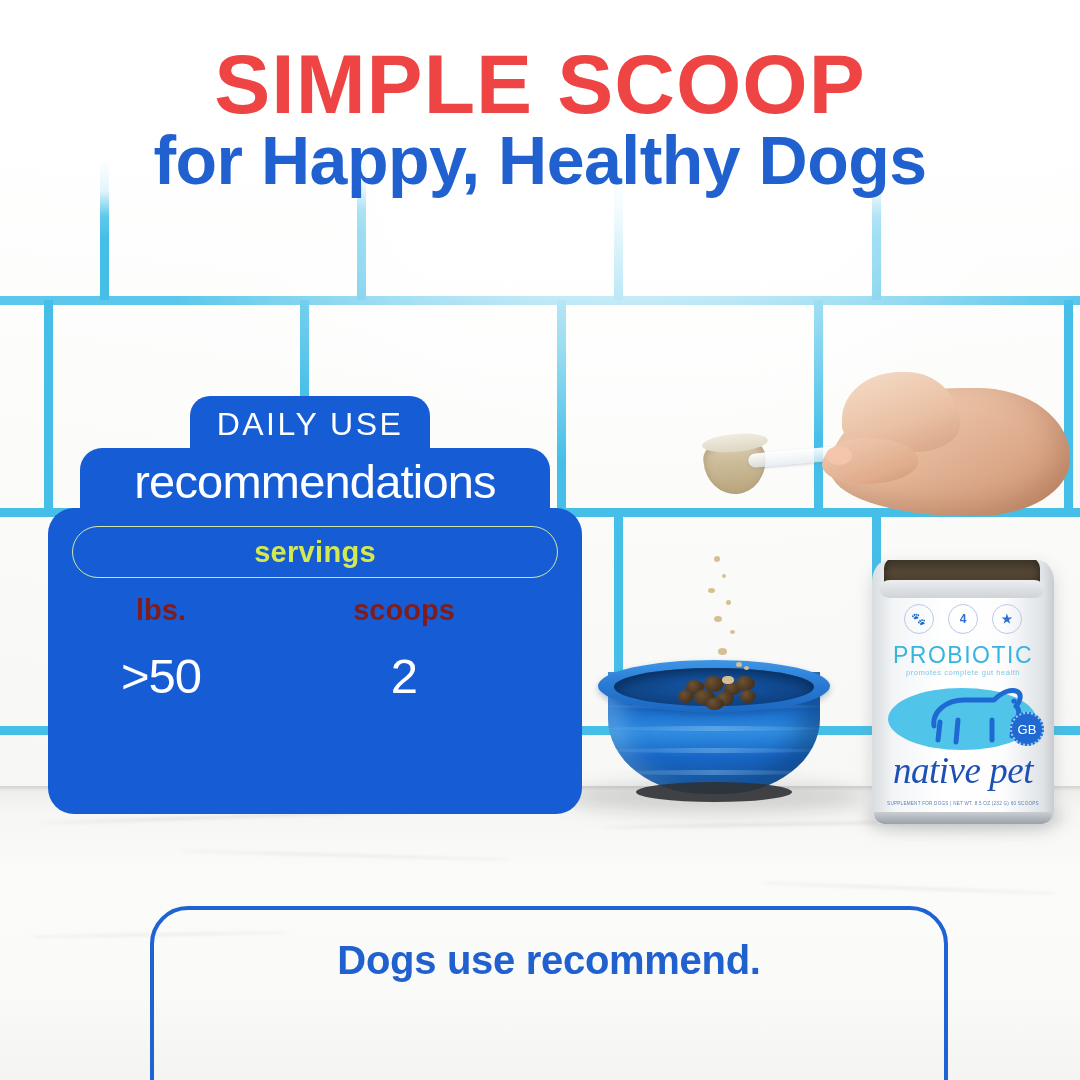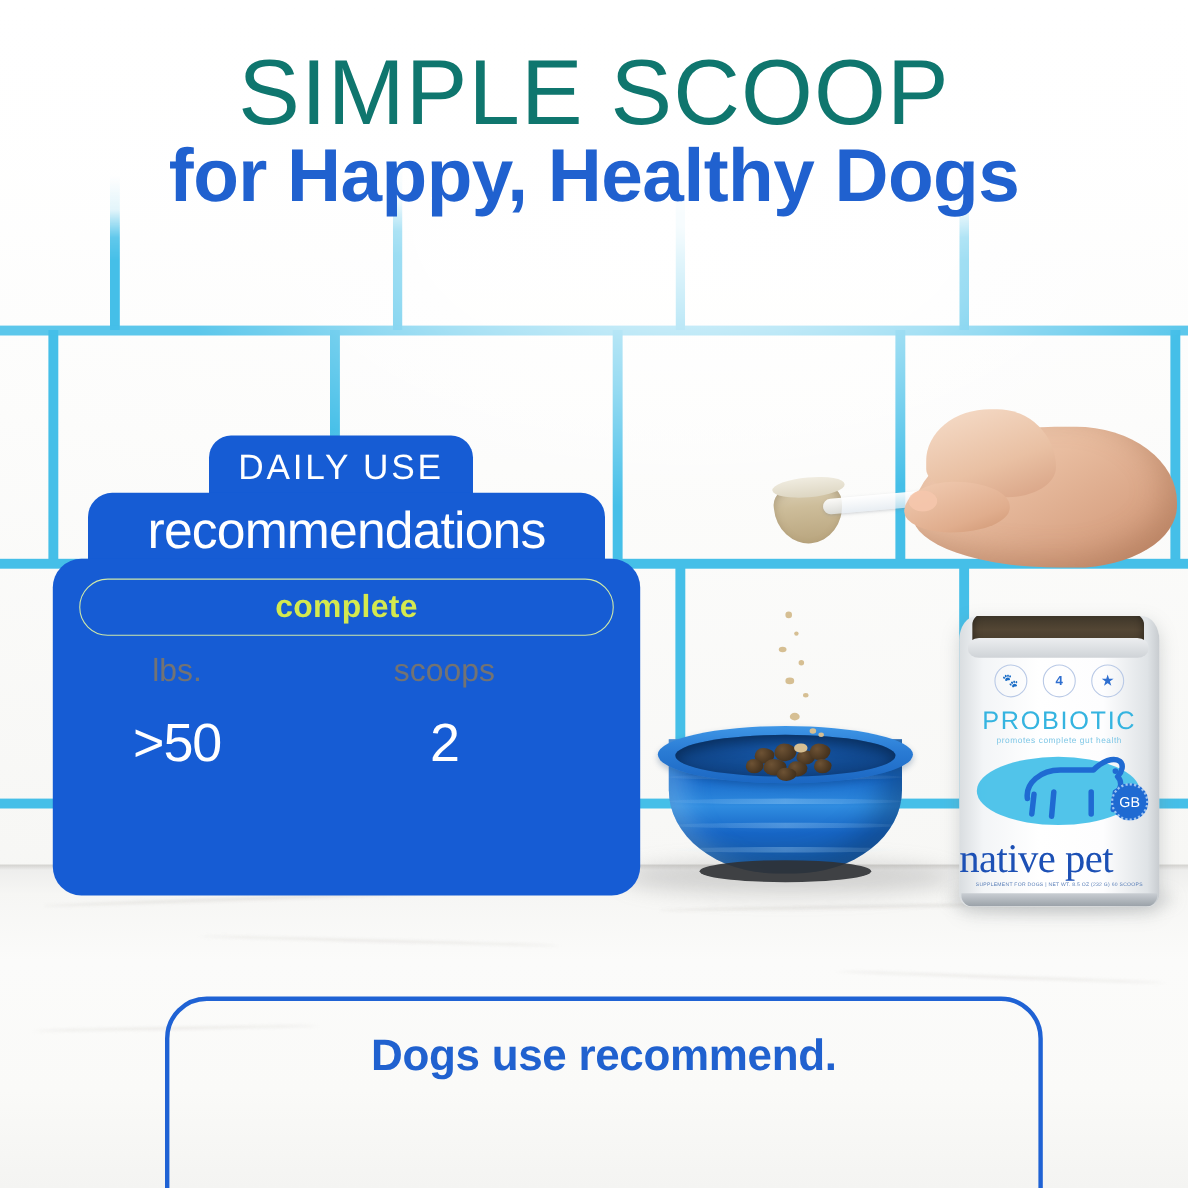--- a/index.html
+++ b/index.html
@@ -140,22 +140,22 @@
     border-radius: 50%; background: #42bfe8; opacity: .92;
   }
   .tin-dog { position: absolute; left: 44px; top: 110px; width: 120px; height: 86px; }
   .tin-seal {
     position: absolute; right: 10px; top: 152px; width: 34px; height: 34px;
     border-radius: 50%; background: #1f6ad2; border: 2px dotted #9fc4f0;
     color: #fff; font-size: 13px; font-weight: normal;
     display: flex; align-items: center; justify-content: center;
   }
   .tin-brand {
-    position: absolute; left: 0; right: 0; top: 200px; text-align: left;
-    font-family: "Liberation Serif", serif; 
+    position: absolute; left: 0; right: 0; top: 189px; text-align: center;
+    font-family: "Liberation Serif", serif; font-style: italic;
     font-size: 37px; color: #1c50b5; letter-spacing: -.5px;
   }
   .tin-fine {
     position: absolute; left: 0; right: 0; bottom: 18px; text-align: center;
     font-size: 4.6px; letter-spacing: .25px; color: #5a7fb8; white-space: nowrap;
   }
 
   
   .hand { position: absolute; left: 790px; top: 366px; width: 300px; height: 190px; }
   .palm {
@@ -196,21 +196,21 @@
     position: absolute; left: -88px; top: 68px; width: 66px; height: 18px;
     border-radius: 50%;
     background: linear-gradient(180deg,#f0ece0, #ddd6c2);
     transform: rotate(-5deg);
   }
   .powder-dot { position: absolute; border-radius: 50%; background: #d6bf93; }
 
   
   .headline { position: absolute; left: 0; right: 0; top: 42px; text-align: center; }
   .h1 {
-    font-size: 84px; font-weight: normal; color: #0f766e;
+    font-size: 84px; font-weight: bold; color: #ef4444;
     letter-spacing: 1px; line-height: 1; white-space: nowrap;
   }
   .h2 {
     margin-top: 0;
     font-size: 68px; font-weight: bold; color: #2061cf;
     letter-spacing: -.5px; line-height: 1; white-space: nowrap;
   }
 
   
   .card { position: absolute; left: 48px; top: 396px; width: 534px; height: 418px; }
@@ -238,21 +238,21 @@
   .pills { position: absolute; left: 24px; top: 130px; width: 486px; display: flex; gap: 16px; }
   .pill {
     border: 1.6px solid #cfe8a9; border-radius: 26px;
     height: 52px; display: flex; align-items: center; justify-content: center;
     color: #d4e94f; font-size: 29px; font-weight: bold; letter-spacing: .3px;
   }
   .pill-pup { width: 178px; }
   .pill-serv { flex: 1; }
 
   .units { position: absolute; left: 24px; top: 198px; width: 486px; display: flex; }
-  .unit-cell { color: #737373; font-size: 29px; text-align: center; }
+  .unit-cell { color: #7f1d1d; font-size: 29px; text-align: center; font-weight: bold; }
   .unit-left { width: 178px; }
   .unit-right { flex: 1; }
 
   .rows { position: absolute; left: 24px; top: 252px; width: 486px; }
   .row { display: flex; margin-bottom: 22px; }
   .cell { color: #fff; font-size: 49px; font-weight: 500; text-align: center; letter-spacing: -1px; }
   .cell-left { width: 178px; }
   .cell-right { flex: 1; }
 
   
@@ -392,21 +392,21 @@
     <div class="tier tier-join-a"></div>
     <div class="tier tier-mid"></div>
     <div class="tier tier-join-b"></div>
     <div class="tier tier-body"></div>
 
     <div class="card-content">
       <div class="daily-use">DAILY USE</div>
       <div class="recommendations">recommendations</div>
 
       <div class="pills">
-        <div class="pill pill-serv">complete</div>
+        <div class="pill pill-serv">servings</div>
       </div>
 
       <div class="units">
         <div class="unit-cell unit-left">lbs.</div>
         <div class="unit-cell unit-right">scoops</div>
       </div>
 
       <div class="rows">
         <div class="row">
           <div class="cell cell-left">&gt;50</div>

